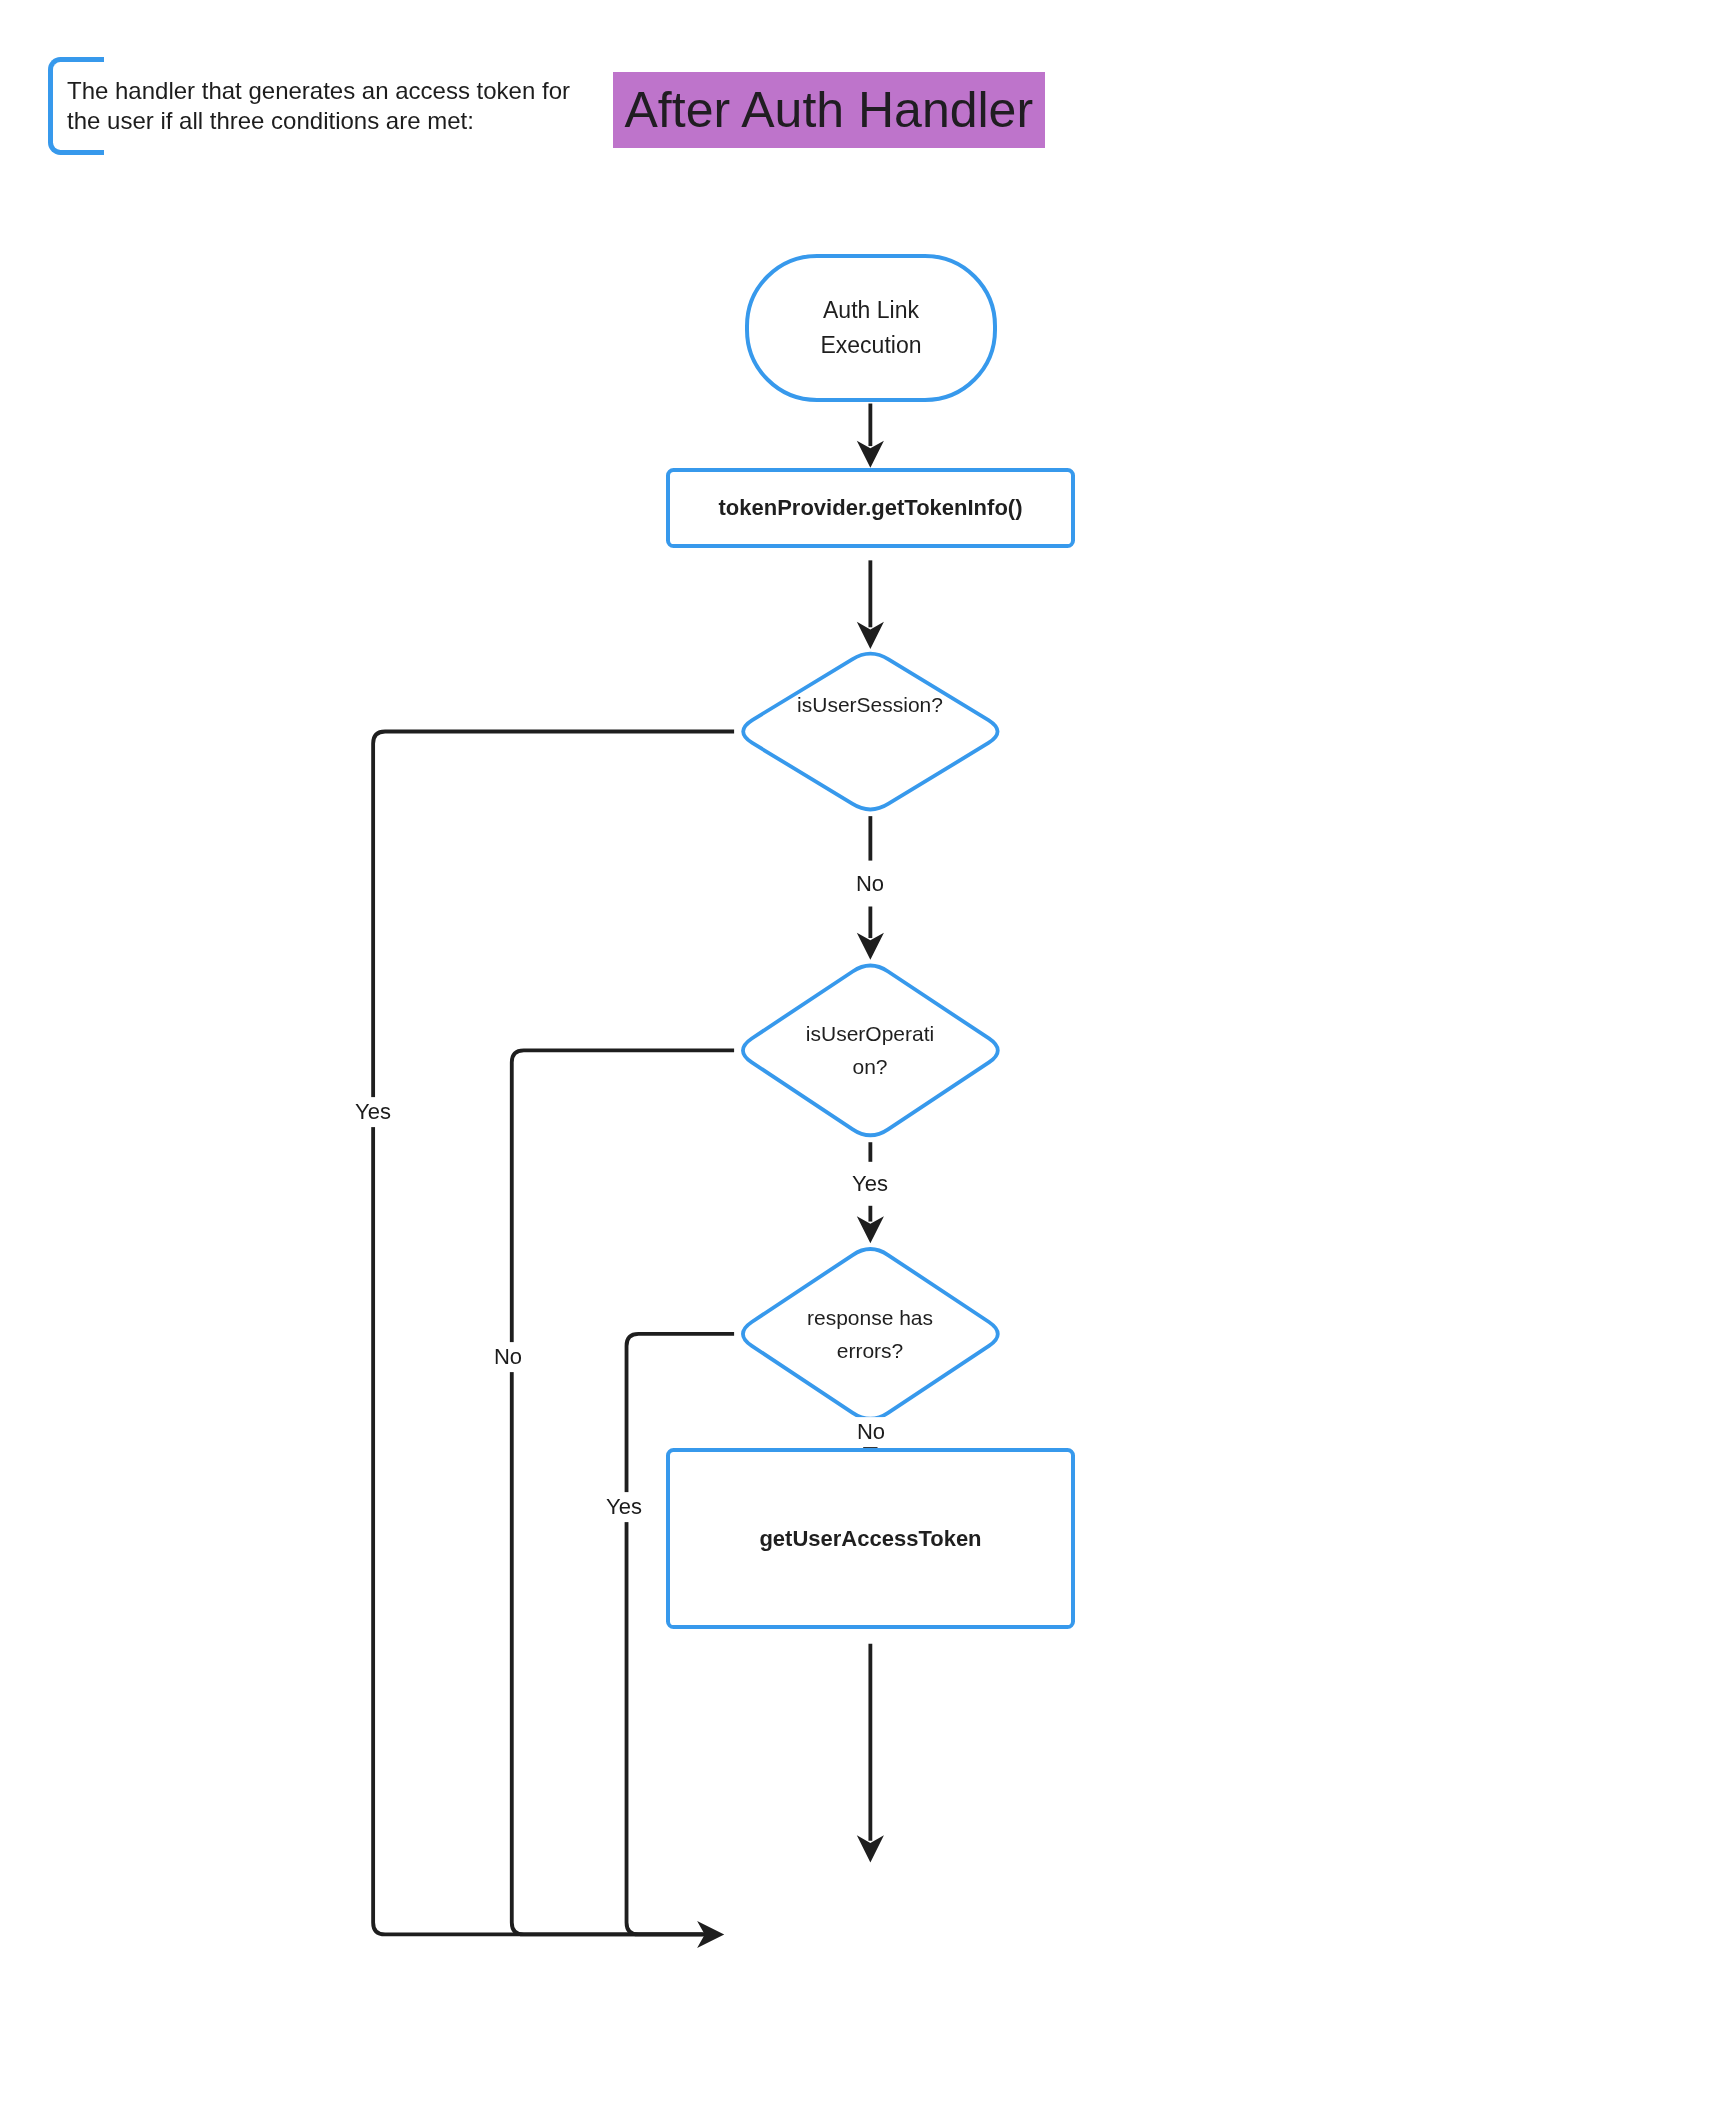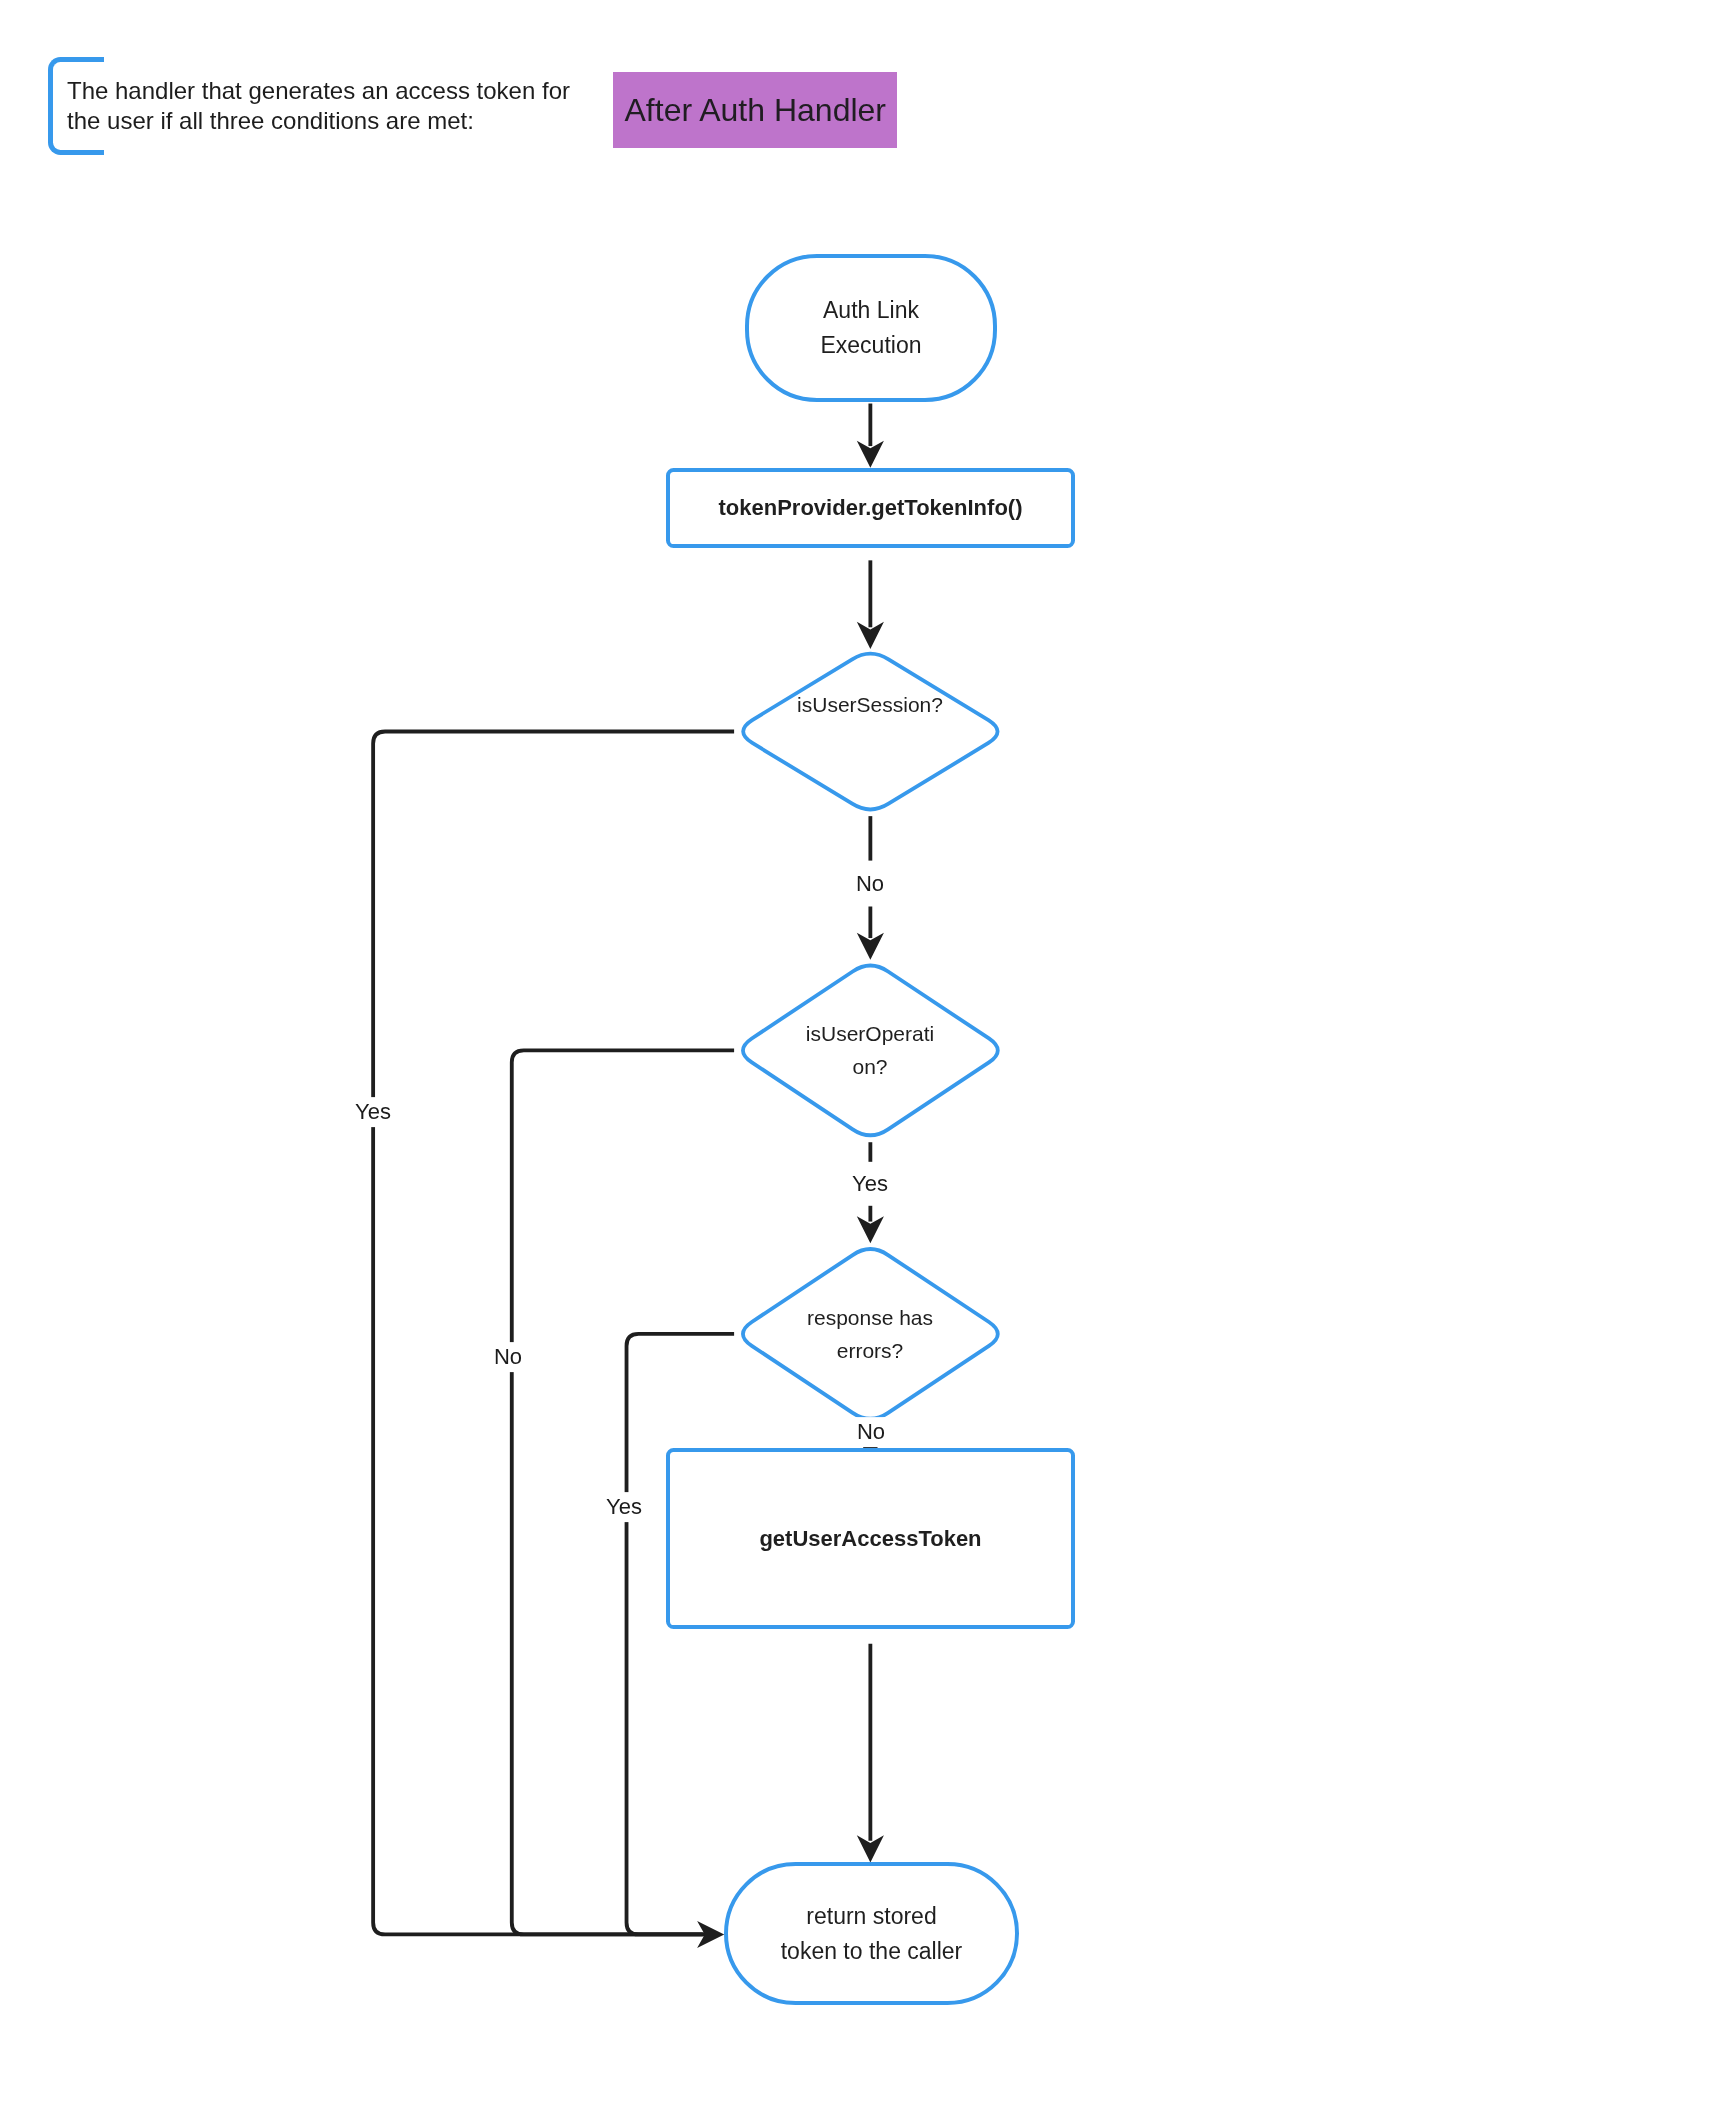--- a/index.html
+++ b/index.html
@@ -27,21 +27,21 @@
     position:absolute;left:67px;top:76px;width:540px;
     font-size:24px;line-height:30px;color:var(--ink);
   }
 
   
   .page-title{
     position:absolute;left:613px;top:72px;height:76px;
     background:var(--title-bg);
     display:flex;align-items:center;
     padding:0 11.5px;white-space:nowrap;
-    font-size:32px;color:#201d22;
+    font-size:50px;color:#201d22;
   }
 
   
   .node{
     position:absolute;box-sizing:border-box;
     border:4.3px solid var(--accent);
     background:#ffffff;
     display:flex;align-items:center;justify-content:center;
     text-align:center;color:#1f1f1f;
   }
@@ -130,26 +130,20 @@
 
   <div class="diamond-label dl-3">
     <span>response has</span><br>
     <span>errors?</span>
   </div>
 
   <div class="node rect n-getaccesstoken">
     <span>getUserAccessToken</span>
   </div>
 
-  <div class="node oval n-end">
-    <div>
-      <span>return stored</span><br>
-      <span>token to the caller</span>
-    </div>
-  </div>
 
   <div class="edge-label el-session-no">No</div>
   <div class="edge-label el-operation-yes">Yes</div>
   <div class="edge-label el-errors-no">No</div>
   <div class="edge-label el-session-yes">Yes</div>
   <div class="edge-label el-operation-no">No</div>
   <div class="edge-label el-errors-yes">Yes</div>
 
 </div>
 

